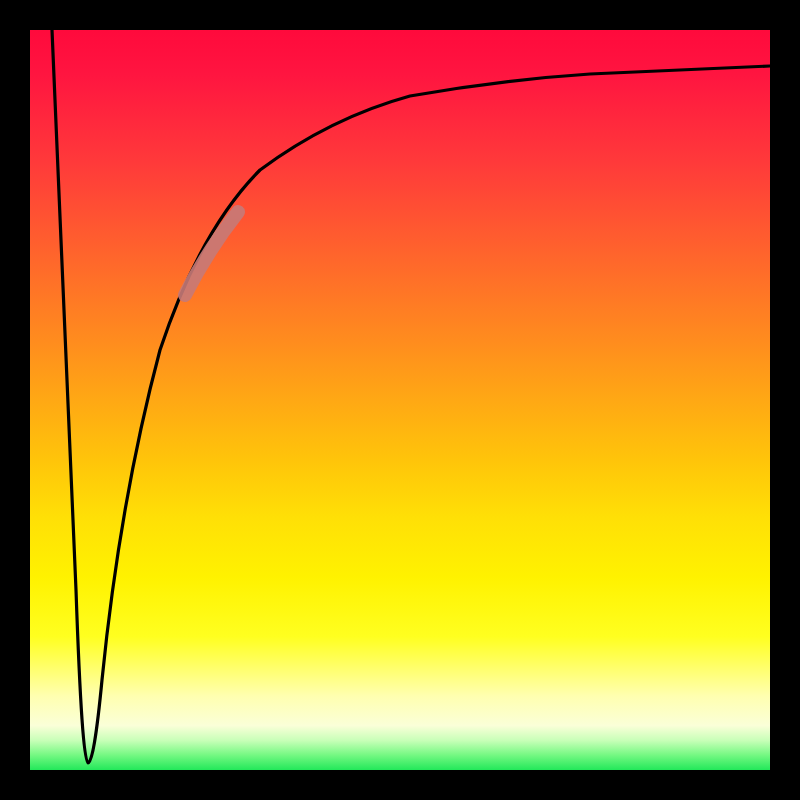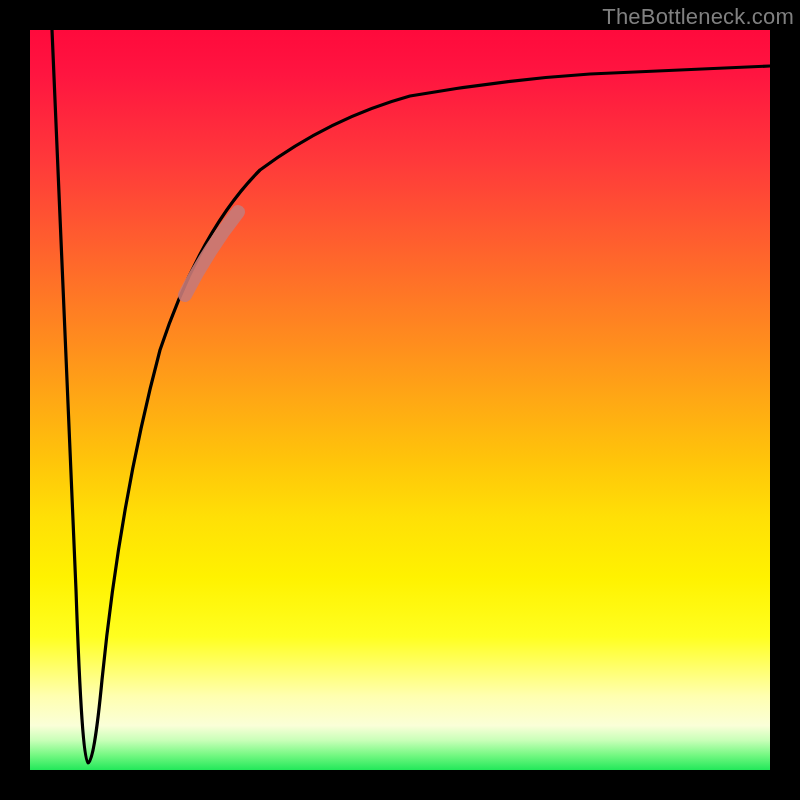--- a/index.html
+++ b/index.html
@@ -55,21 +55,20 @@
     left: 0;
     top: 0;
     width: 740px;
     height: 740px;
   }
 </style>
 </head>
 <body>
 
 <div class="frame">
-  <div class="watermark">TheBottleneck.com</div>
 
   <div class="plot">
     <svg class="curve" viewBox="0 0 740 740" preserveAspectRatio="none">
 
       <path d="M 22 0
            L 46 560
            Q 52 732 58 733
            Q 64 733 72 650
            Q 90 470 130 320
            Q 170 200 230 140

